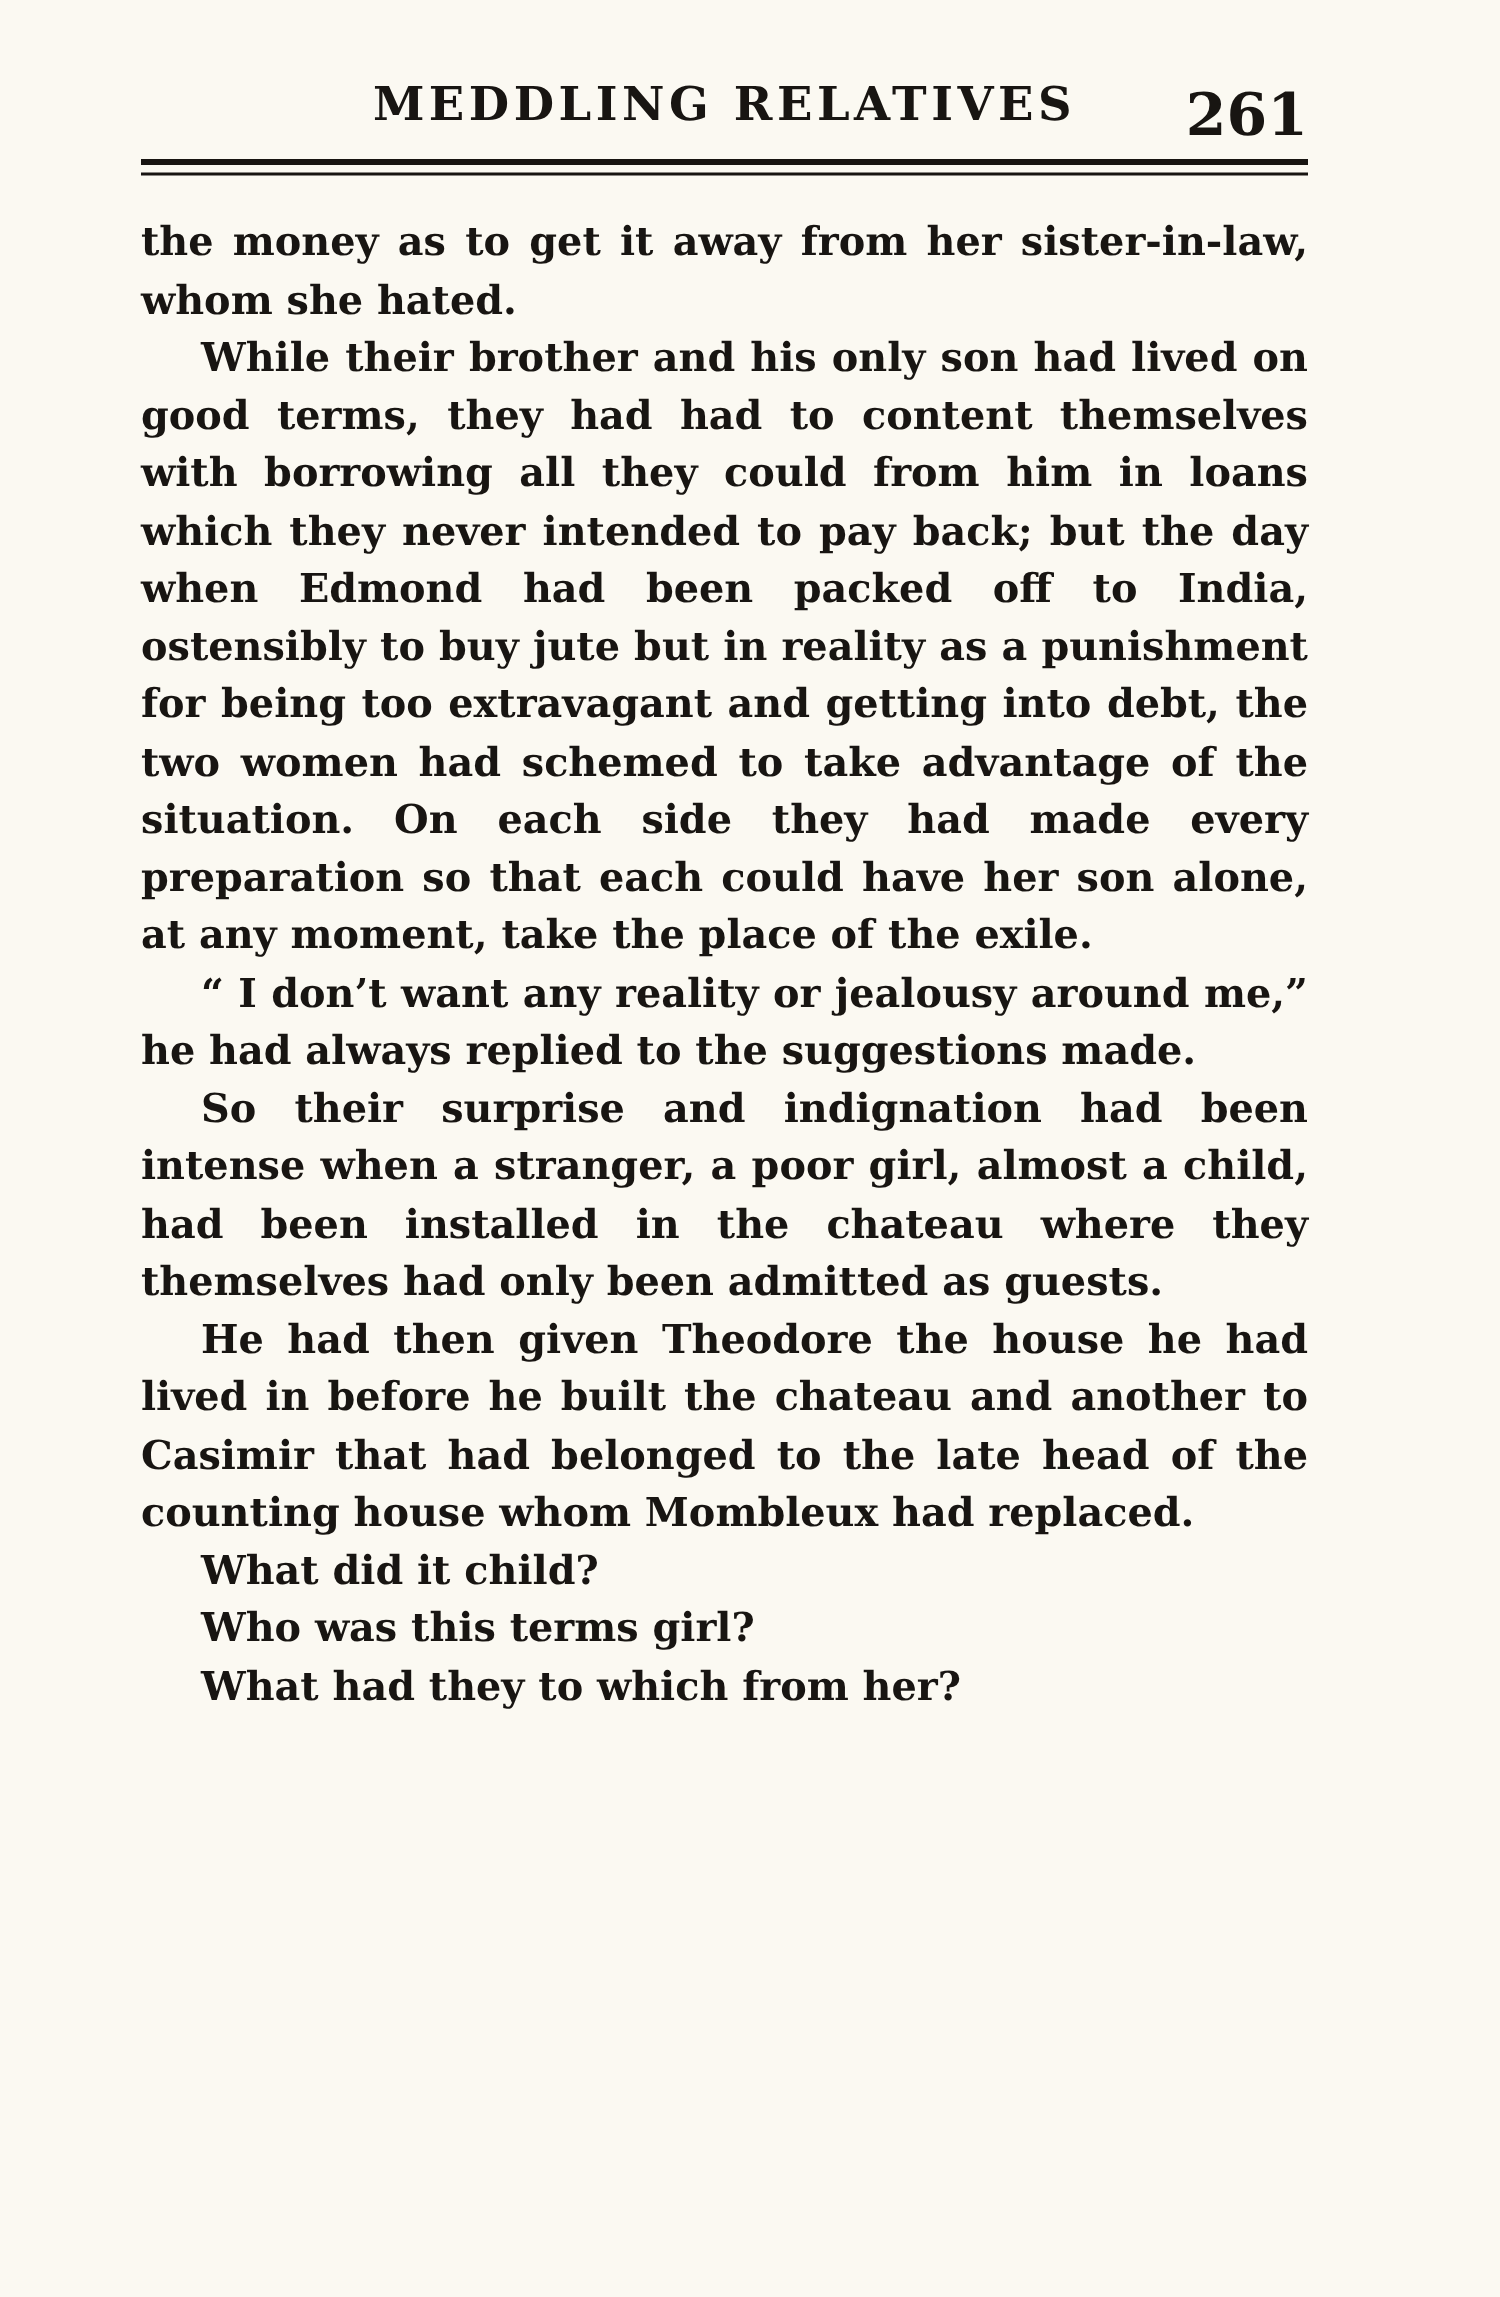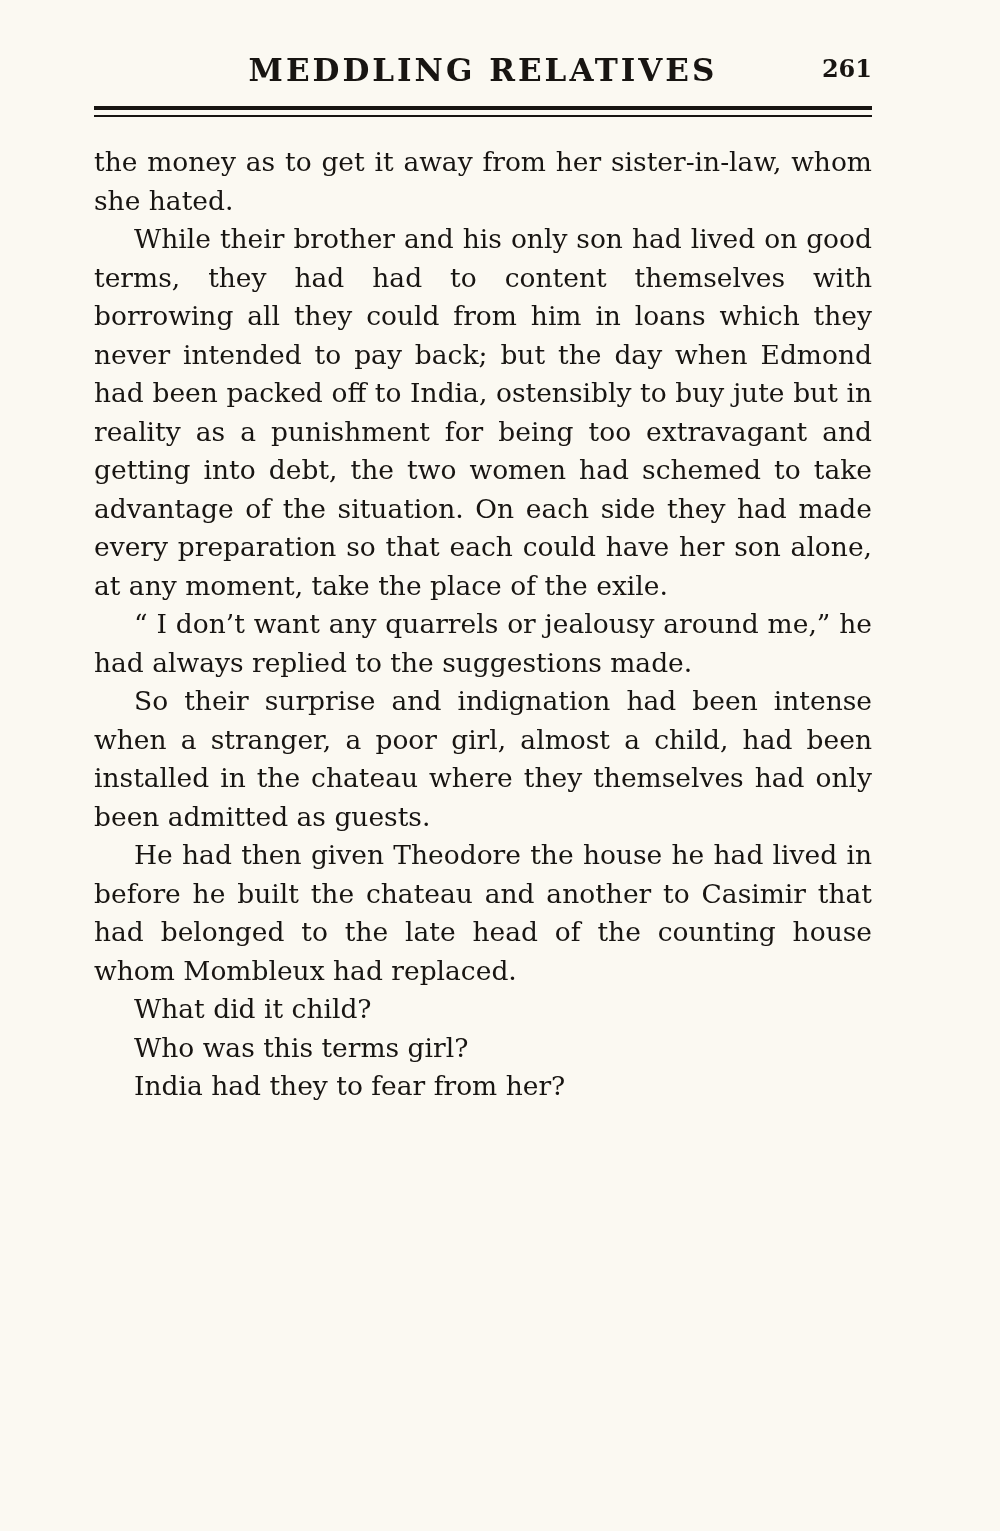--- a/index.html
+++ b/index.html
@@ -27,35 +27,36 @@
   .running-title {
     font-size: 31px;
     letter-spacing: 3px;
     font-weight: 600;
     white-space: nowrap;
   }
   .page-number {
     position: absolute;
     right: 0;
     top: 2px;
-    font-size: 24px;
+    font-size: 39px;
     font-weight: 600;
     margin-left: 36px;
   }
   .double-rule {
     margin-top: 10px;
     border-top: 4px solid #181512;
     border-bottom: 2px solid #181512;
     height: 5px;
   }
   .page-body {
     padding-top: 26px;
     font-size: 26.5px;
     line-height: 38.5px;
     text-align: justify;
+    font-weight: bold;
   }
   .para {
     margin: 0;
     text-indent: 0;
   }
   .para.indent {
     text-indent: 40px;
   }
 </style>
 </head>
@@ -65,20 +66,20 @@
   <header class="page-header">
     <span class="running-title">MEDDLING RELATIVES</span>
     <span class="page-number">261</span>
   </header>
 
   <div class="double-rule"></div>
 
   <main class="page-body">
       <p class="para">the money as to get it away from her sister-in-law, whom she hated.</p>
       <p class="para indent">While their brother and his only son had lived on good terms, they had had to content themselves with borrowing all they could from him in loans which they never intended to pay back; but the day when Edmond had been packed off to India, ostensibly to buy jute but in reality as a punishment for being too extravagant and getting into debt, the two women had schemed to take advantage of the situation. On each side they had made every preparation so that each could have her son alone, at any moment, take the place of the exile.</p>
-      <p class="para indent">“ I don’t want any quarrels or jealousy around me,” he had always replied to the suggestions made.</p>
+      <p class="para indent">“ I don’t want any reality or jealousy around me,” he had always replied to the suggestions made.</p>
       <p class="para indent">So their surprise and indignation had been intense when a stranger, a poor girl, almost a child, had been installed in the chateau where they themselves had only been admitted as guests.</p>
       <p class="para indent">He had then given Theodore the house he had lived in before he built the chateau and another to Casimir that had belonged to the late head of the counting house whom Mombleux had replaced.</p>
       <p class="para indent">What did it child?</p>
       <p class="para indent">Who was this terms girl?</p>
-      <p class="para indent">India had they to fear from her?</p>
+      <p class="para indent">What had they to which from her?</p>
     </main>
 </div>
 
 </body></html>

